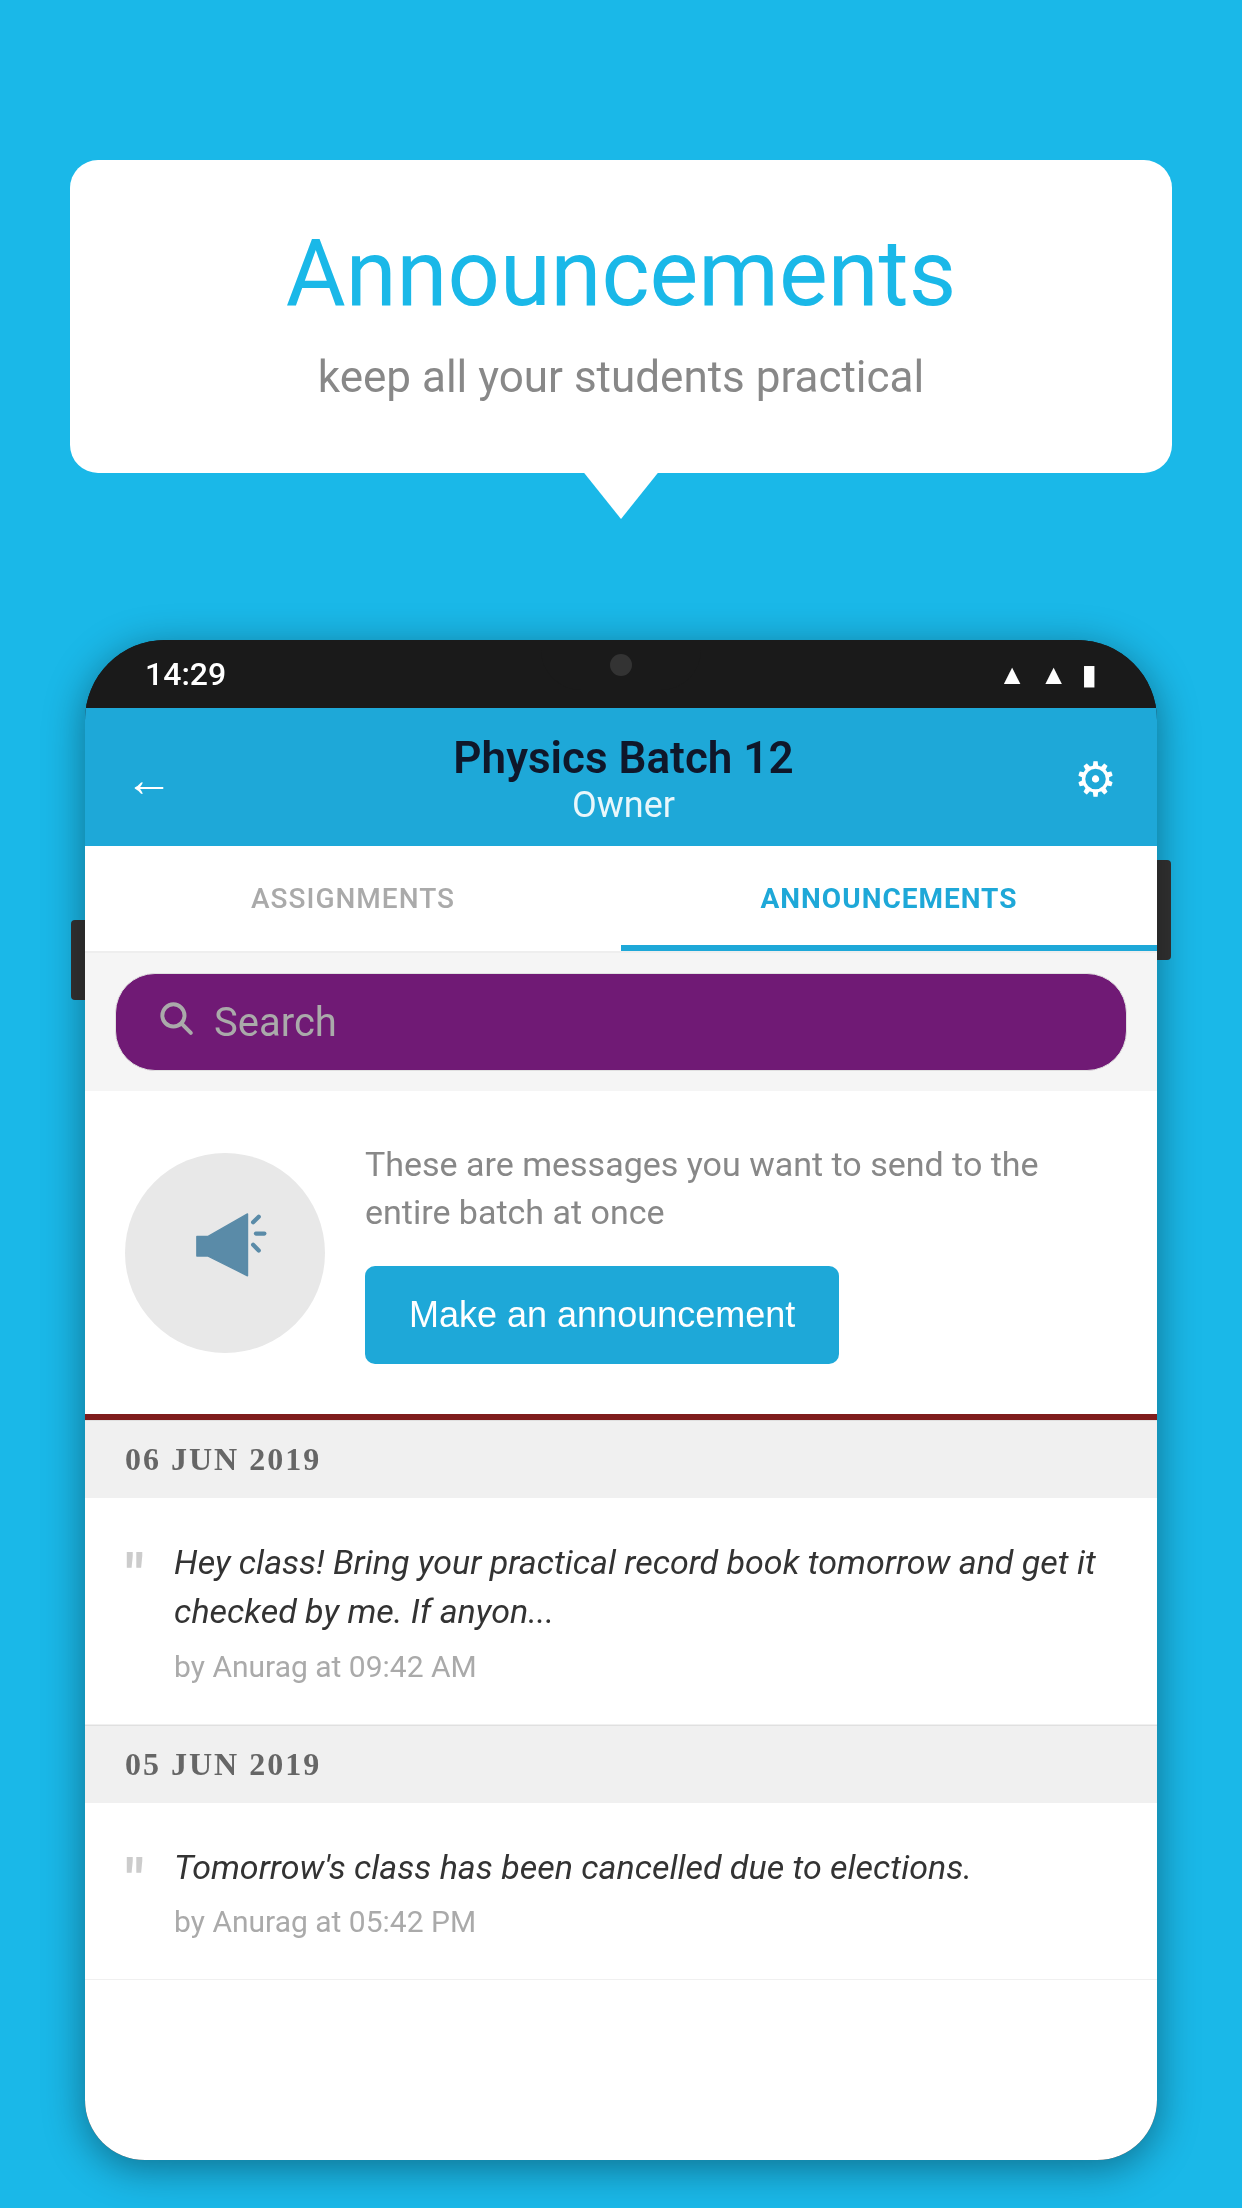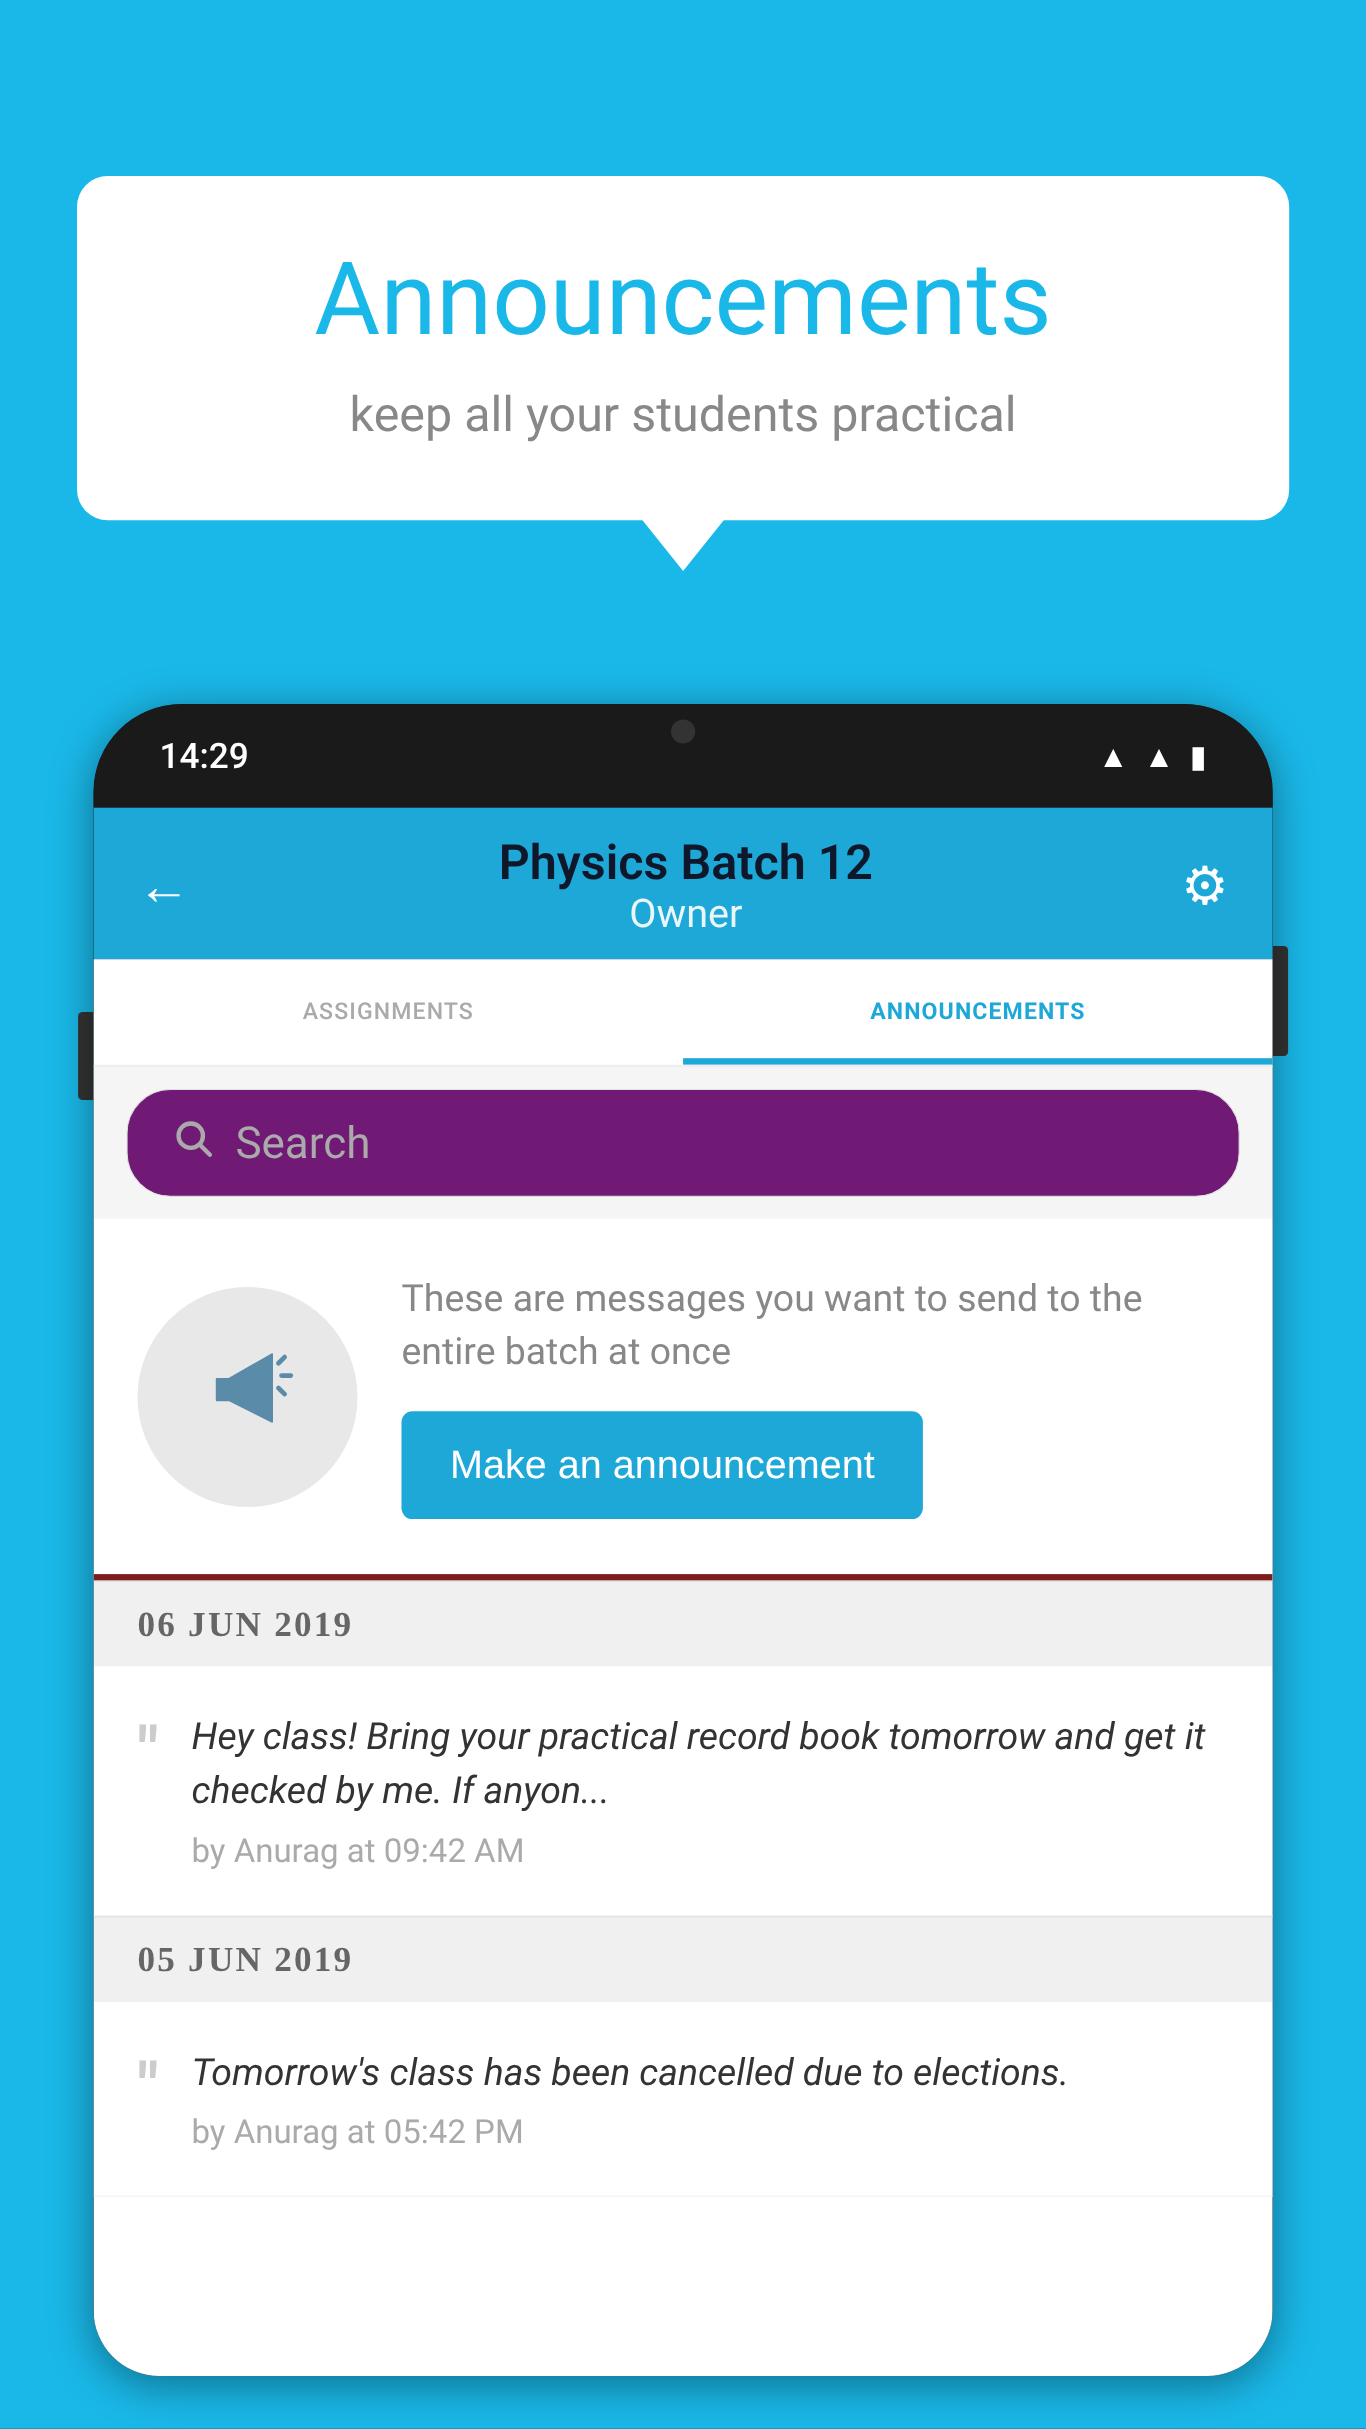--- a/index.html
+++ b/index.html
@@ -75,21 +75,21 @@
       width: 100%;
       height: 1520px;
       position: relative;
       overflow: hidden;
       box-shadow: 0 8px 40px rgba(0,0,0,0.4);
     }
 
     
     .phone-top-bar {
       background: #1a1a1a;
-      height: 94px;
+      height: 68px;
       position: relative;
       border-radius: 80px 80px 0 0;
       display: flex;
       align-items: center;
       justify-content: space-between;
       padding: 0 60px;
       z-index: 10;
     }
 
     .status-time {
@@ -170,21 +170,21 @@
       background: white;
       display: flex;
       border-bottom: 2px solid #eee;
       overflow: hidden;
     }
 
     .tab-item {
       flex: 1;
       padding: 36px 20px;
       text-align: center;
-      font-size: 21px;
+      font-size: 28px;
       font-weight: 500;
       color: #aaa;
       cursor: pointer;
       position: relative;
       letter-spacing: 1px;
     }
 
     .tab-item.active {
       color: #1ea8d8;
       font-weight: 700;

